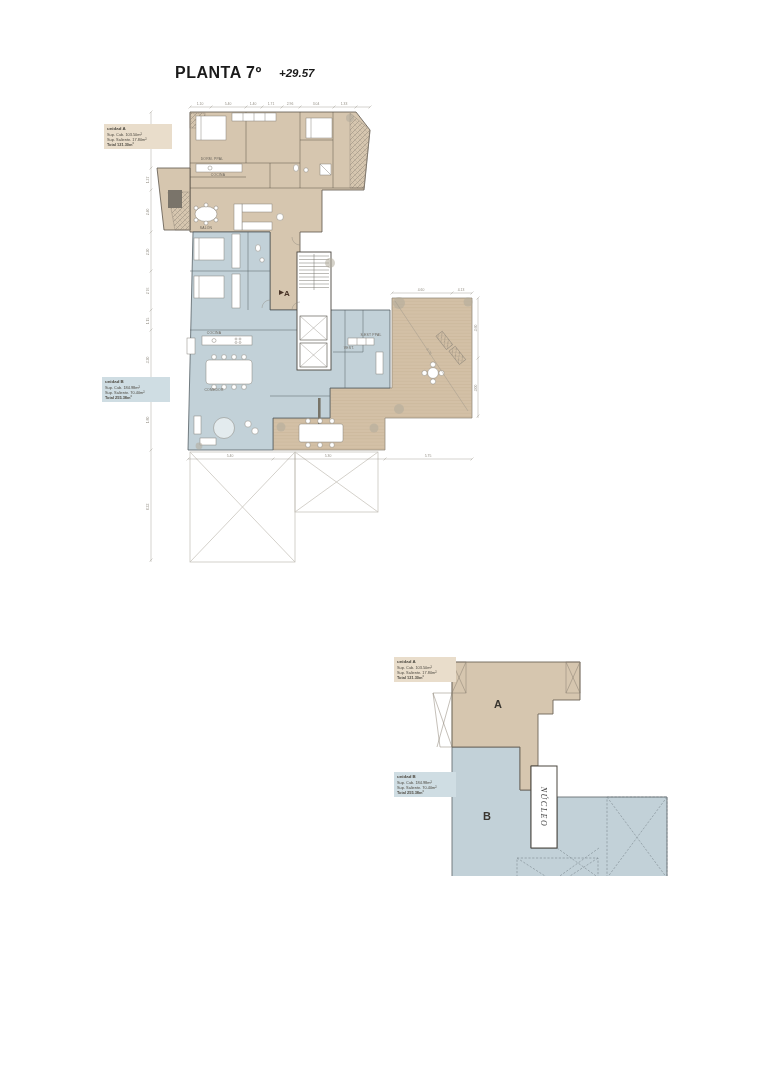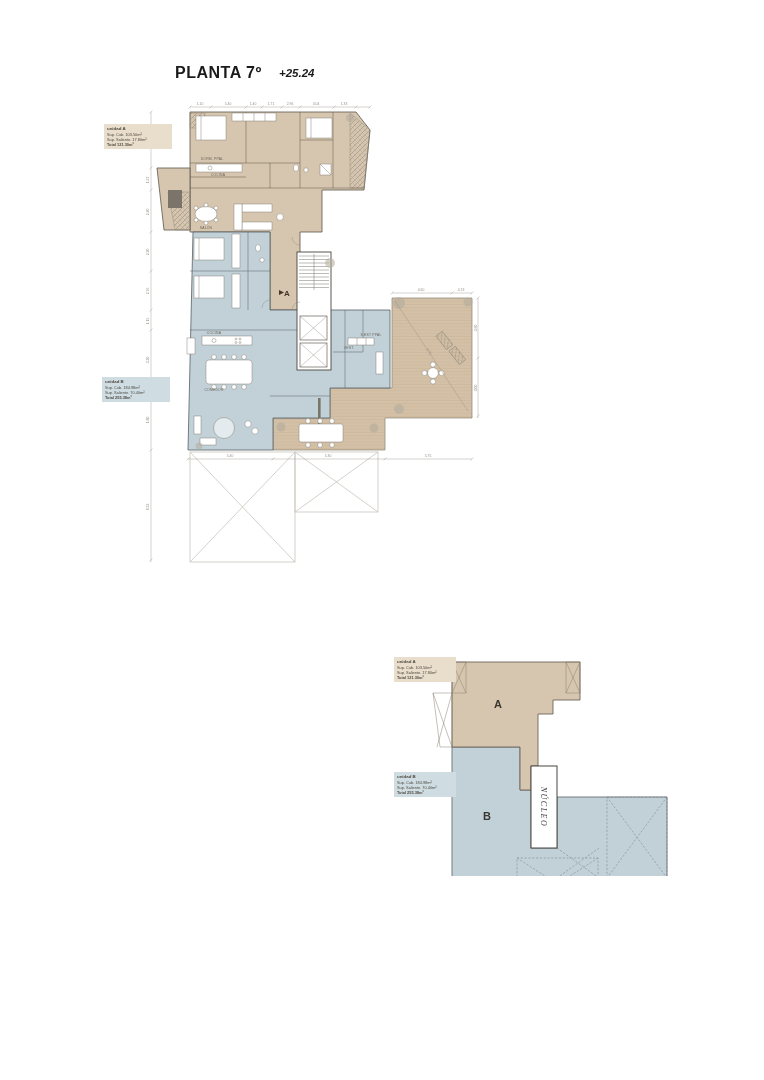--- a/index.html
+++ b/index.html
@@ -31,21 +31,21 @@
   .unitletter{font-size:11px;font-weight:bold;fill:#3a3630;}
   .nucleo{font-family:"Liberation Serif", serif;font-style:italic;font-size:8px;
         fill:#3c3c3c;letter-spacing:1.5px;}
 </style>
 </head>
 <body>
 
 <div id="page">
 
   <div id="plan-title">PLANTA 7º</div>
-  <div id="plan-elev">+25.24</div>
+  <div id="plan-elev">+29.57</div>
 
   <svg width="764" height="1080" viewBox="0 0 764 1080">
     <defs>
       <pattern id="deck" width="1" height="3.2" patternUnits="userSpaceOnUse">
         <line x1="0" y1="0.5" x2="1" y2="0.5" stroke="#b9a685" stroke-width="0.45"></line>
       </pattern>
       <pattern id="hatchx" width="5" height="5" patternUnits="userSpaceOnUse">
         <line x1="0" y1="5" x2="5" y2="0" stroke="#8d8374" stroke-width="0.5"></line>
         <line x1="0" y1="0" x2="5" y2="5" stroke="#a79d8c" stroke-width="0.35"></line>
       </pattern>

